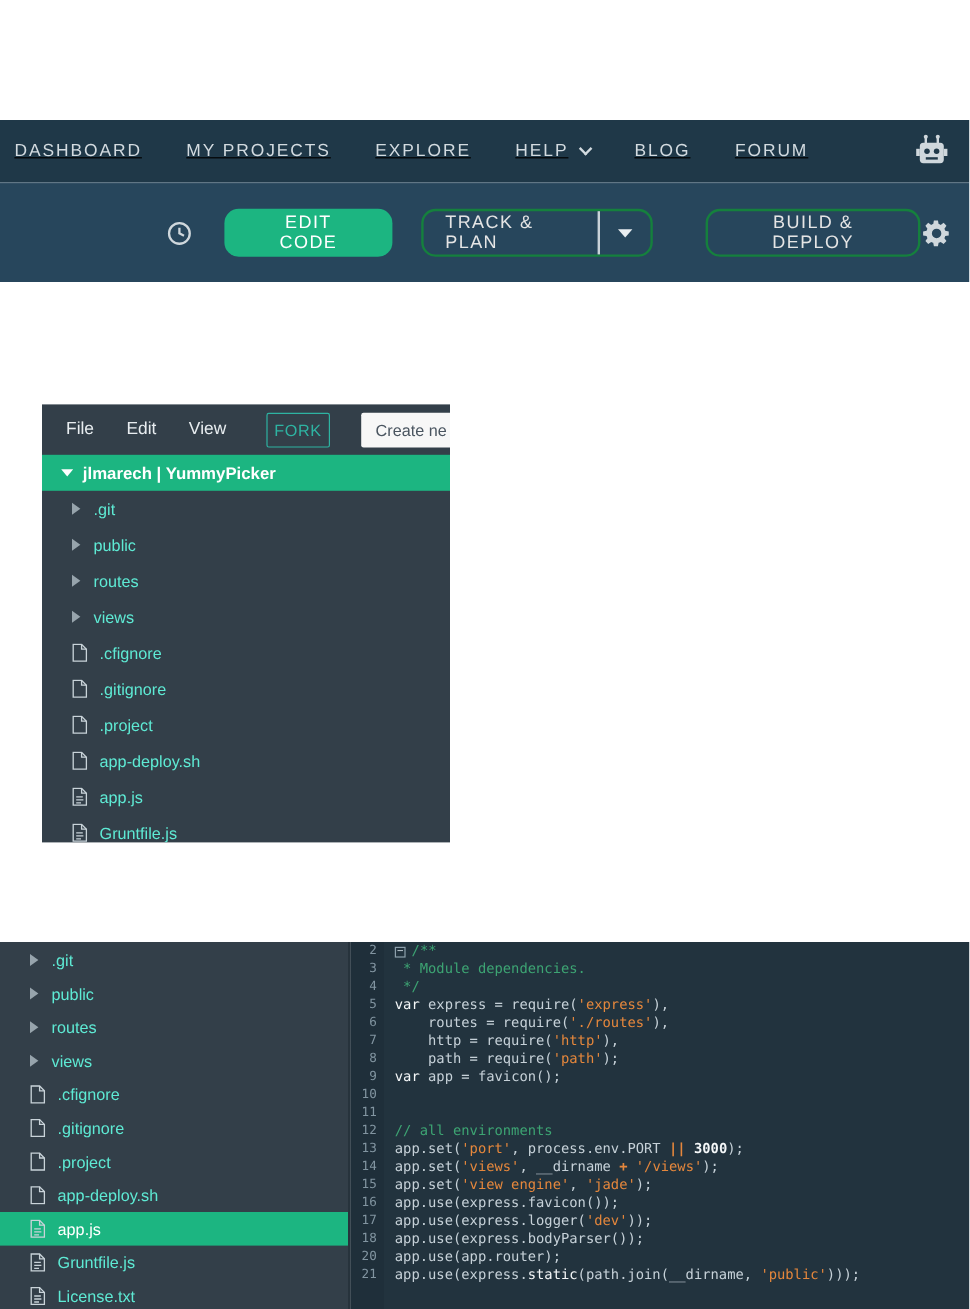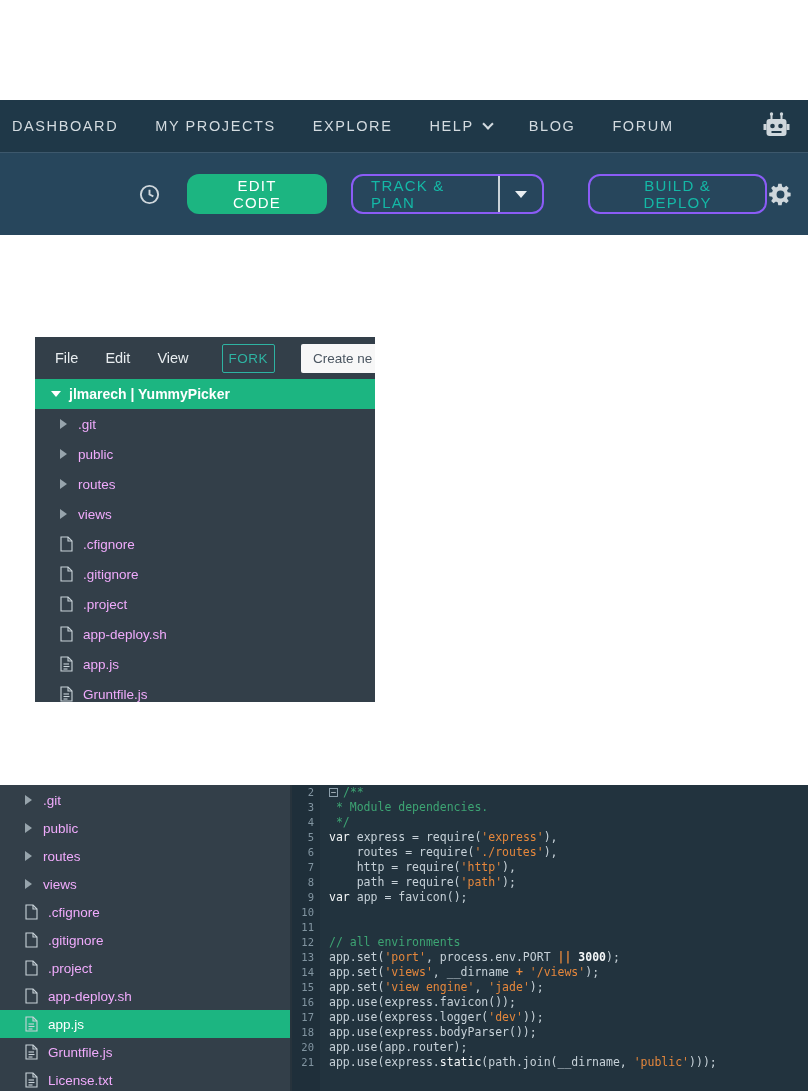--- a/index.html
+++ b/index.html
@@ -2,38 +2,38 @@
 <html style="--accent: #1cb581; --fork: #2eb3a2; --topnav-bg: #1f3848; --toolbar-bg: #27465c; --panel-bg: #333f49; --editor-bg: #22333e; --gutter-bg: #1f2f3a; --comment: #3da473; --string: #e5873c; --keyword: #f4f7f8; --plain: #c6d1d8; --line-number: #8295a1;"><head>
 <meta charset="utf-8">
 <style>
   * { margin:0; padding:0; box-sizing:border-box; }
   html,body { background:#ffffff; }
   body { font-family:"Liberation Sans", sans-serif; }
   .page { position:relative; width:808px; height:1091px; background:#fff; overflow:hidden; }
 
   
   .topnav { position:absolute; top:100px; left:0; width:808px; height:52px;
-            background:var(--topnav-bg); display:flex; align-items:center; padding:0 12px; }
+            background:var(--topnav-bg); display:flex; align-items:center; padding:0 12px;text-decoration:underline; }
   .nav-item { color:#d3dbe0; font-size:14.5px; letter-spacing:1.6px; margin-right:37px;
               cursor:pointer; white-space:nowrap; display:flex; align-items:center; }
   .caret-down { width:8px; height:8px; border-right:2px solid #d3dbe0; border-bottom:2px solid #d3dbe0;
                 transform:rotate(45deg); margin-left:10px; margin-top:-5px; display:inline-block; }
   .brand { margin-left:auto; margin-right:6px; display:flex; align-items:center; cursor:pointer; }
 
   
   .toolbar { position:absolute; top:152px; left:0; width:808px; height:83px;
              background:var(--toolbar-bg); display:flex; align-items:center;
              border-top:1px solid rgba(255,255,255,0.10); }
   .icon-btn { display:flex; align-items:center; cursor:pointer; }
   .clock { margin-left:138px; }
   .gear { margin-left:auto; margin-right:14px; }
   .btn { font-size:15px; letter-spacing:1.2px; border-radius:12px; cursor:pointer;
          display:flex; align-items:center; height:40px; font-family:"Liberation Sans",sans-serif; }
   .btn-primary { background:var(--accent); color:#ffffff; border:none; padding:0 27px; margin-left:26px; }
-  .btn-outline { border:2px solid #8b5cf6; color:#14b8a6; background:transparent; }
+  .btn-outline { border:2px solid #15803d; color:#e5e5e5; background:transparent; }
   .btn-track { margin-left:24px; padding:0; }
   .btn-track .lbl { padding:0 18px; }
   .btn-track .sep { width:2px; align-self:stretch; background:#c9d2d8; }
   .tri-down-sm { width:0; height:0; border-left:6px solid transparent; border-right:6px solid transparent;
                  border-top:7px solid #e9eef1; margin:0 15px; }
   .btn-build { margin-left:44px; padding:0 22px; }
 
   
   .mid-panel { position:absolute; top:337px; left:35px; width:340px; height:365px;
                background:var(--panel-bg); overflow:hidden; }
@@ -45,21 +45,21 @@
   .create-btn { margin-left:auto; margin-right:-22px; background:#f7f7f7; color:#4a5560; border:none;
                 font-size:13.5px; padding:7px 10px 7px 12px; border-radius:2px; white-space:nowrap;
                 cursor:pointer; min-width:96px; text-align:left; font-family:"Liberation Sans",sans-serif; }
   .project-row { height:30px; background:var(--accent); color:#fff; display:flex; align-items:center;
                  padding-left:16px; font-size:14px; font-weight:bold; cursor:pointer; }
   .tri-down { width:0; height:0; border-left:5px solid transparent; border-right:5px solid transparent;
               border-top:6px solid #ffffff; margin-right:8px; }
 
   
   .tree-row { display:flex; align-items:center; padding-left:25px; cursor:pointer;
-              color:#f0abfc; font-size:13.5px; }
+              color:#5eead4; font-size:13.5px; }
   .mid-panel .tree-row { height:30px; }
   .bottom-tree .tree-row { height:28px; }
   .tree-row.selected { background:var(--accent); color:#ffffff; }
   .tri-right { width:0; height:0; border-left:7px solid #97a4ac; border-top:5px solid transparent;
                border-bottom:5px solid transparent; margin-right:11px; flex:0 0 auto; }
   .file-icon { margin-right:10px; display:flex; flex:0 0 auto; }
   .tree-label { white-space:nowrap; }
 
   
   .bottom { position:absolute; top:785px; left:0; width:808px; height:306px; display:flex; }

